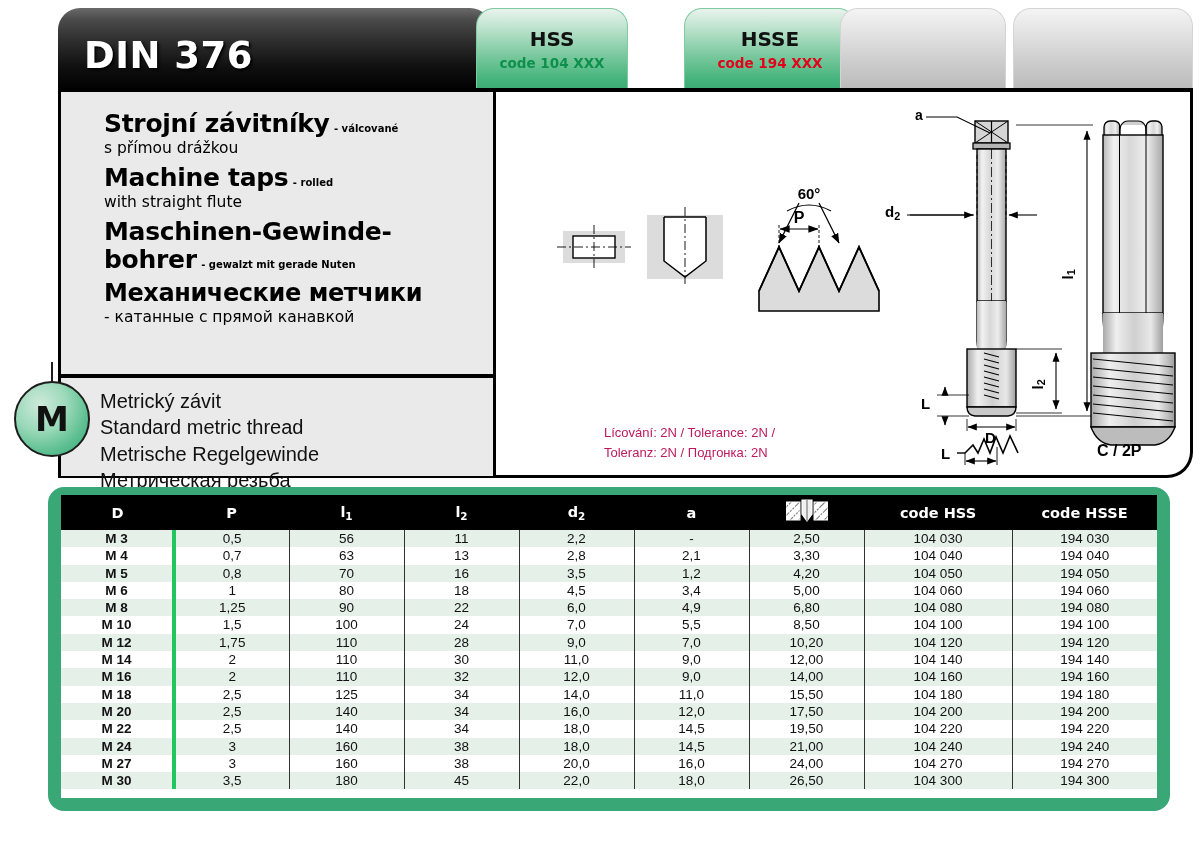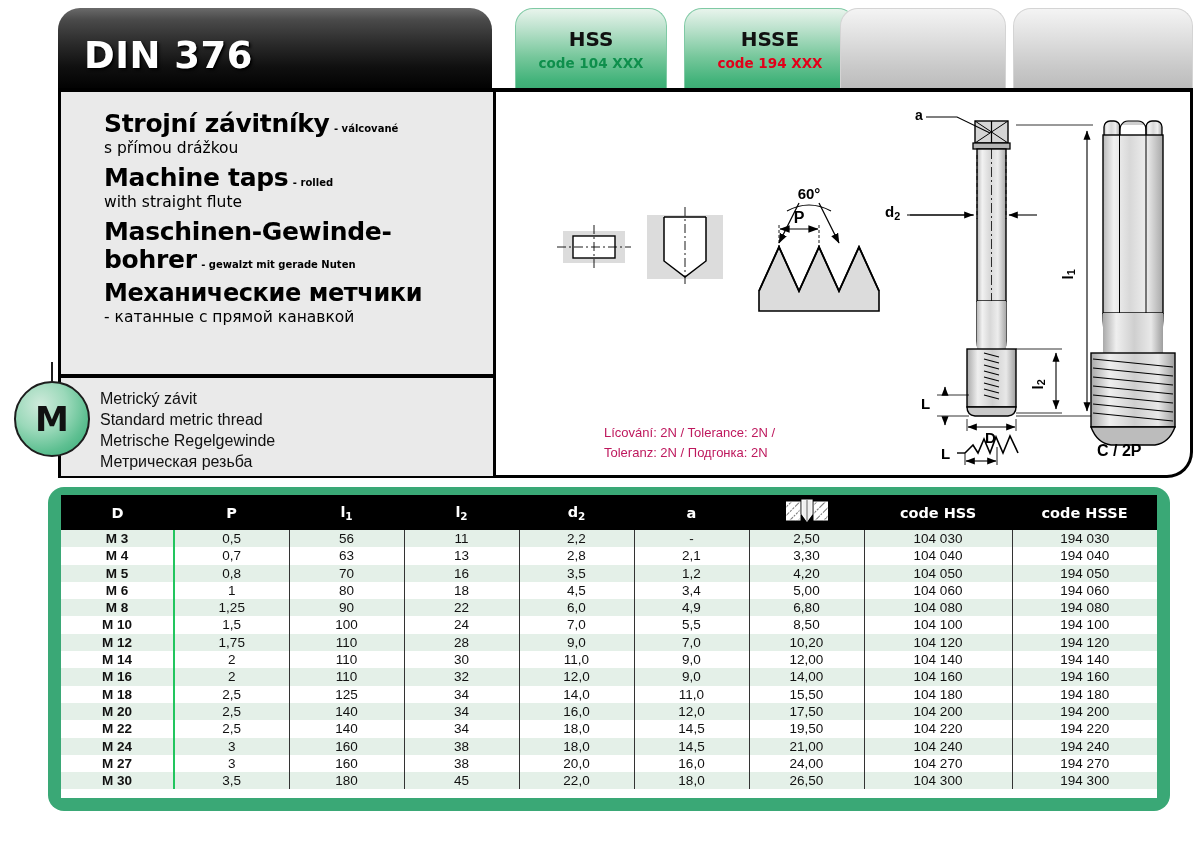--- a/index.html
+++ b/index.html
@@ -10,21 +10,21 @@
   .tabstrip{position:absolute;left:0;top:0;width:1200px;height:92px;padding-left:13px;}
   .tab{position:absolute;top:8px;height:84px;box-sizing:border-box;}
   .tab-title{left:58px;width:434px;height:84px;
       background:linear-gradient(180deg,#6a6a6a 0%,#4a4a4a 14%,#2b2b2b 42%,#101010 70%,#000 100%);
       border-top-left-radius:22px;border-top-right-radius:22px;}
   .tab-title .label{position:absolute;left:26px;top:26px;color:#fff;font-size:37px;font-weight:bold;
       font-family:"DejaVu Sans",sans-serif;letter-spacing:0.5px;
       text-shadow:1px 1px 0 #000,2px 2px 3px rgba(0,0,0,.8);}
   .tab-green{background:linear-gradient(180deg,#e8f4ec 0%,#bfe3cf 22%,#76c79b 58%,#45b47c 85%,#3aaa72 100%);
       border-top-left-radius:18px;border-top-right-radius:18px;border:1px solid #7fc9a4;border-bottom:none;}
-  .tab-hss{left:515px;width:152px;}
+  .tab-hss{left:476px;width:152px;}
   .tab-hsse{left:684px;width:172px;}
   .tab-gray{background:linear-gradient(180deg,#f4f4f4 0%,#e2e2e2 30%,#c9c9c9 70%,#b9b9b9 100%);
       border-top-left-radius:18px;border-top-right-radius:18px;border:1px solid #d4d4d4;border-bottom:none;}
   .tab-g1{left:840px;width:166px;}
   .tab-g2{left:1013px;width:180px;}
   .tab-mat{position:absolute;left:0;right:0;top:18px;text-align:center;font-size:20px;font-weight:bold;
       color:#111;font-family:"DejaVu Sans",sans-serif;}
   .tab-code{position:absolute;left:0;right:0;top:46px;text-align:center;font-size:13.5px;font-weight:bold;
       font-family:"DejaVu Sans",sans-serif;}
 
@@ -46,41 +46,41 @@
   .blk{margin-bottom:6px;}
 
   
   .badge{position:absolute;left:14px;top:381px;width:76px;height:76px;border-radius:50%;
       background:radial-gradient(circle at 34% 30%,#cfeadb 0%,#9bd9ba 38%,#5fc092 68%,#31a873 100%);
       border:2px solid #1d1d1d;box-sizing:border-box;}
   .badge span{position:absolute;left:0;right:0;top:16px;text-align:center;font-size:34px;font-weight:bold;
       color:#111;font-family:"DejaVu Sans",sans-serif;}
   .badge-stem{position:absolute;left:51px;top:362px;width:2px;height:22px;background:#1d1d1d;}
 
-  .threadnames{position:absolute;left:100px;top:388px;font-size:16px;line-height:1.32;color:#111;}
+  .threadnames{position:absolute;left:100px;top:388px;font-size:20px;line-height:1.32;color:#111;}
 
   
   .tolnote{position:absolute;left:543px;top:331px;width:300px;font-size:13px;line-height:1.55;color:#be185d;}
 
   
   .drawings{position:absolute;left:436px;top:3px;width:696px;height:381px;}
 
   
   .tblframe{position:absolute;left:48px;top:487px;width:1122px;height:324px;
       background:#3aa876;border-radius:16px;box-sizing:border-box;}
   .tblinner{position:absolute;left:13px;top:8px;width:1096px;height:303px;background:#fff;overflow:hidden;}
   table.data{border-collapse:collapse;width:1096px;table-layout:fixed;font-size:13.5px;color:#111;}
   table.data th{background:#000;color:#fff;font-weight:bold;height:33px;font-size:14.5px;
       font-family:"DejaVu Sans",sans-serif;vertical-align:middle;}
   table.data td{height:17.3px;line-height:17.3px;text-align:center;font-weight:normal;
       border-right:1px solid #333;padding:0;}
   table.data td:last-child{border-right:none;}
   table.data tr.odd td{background:#e4f0e8;}
   table.data tr.even td{background:#ffffff;}
-  table.data td.dcol{font-weight:bold;border-right:2px solid #22c55e;}
+  table.data td.dcol{font-weight:bold;border-right:4px solid #22c55e;}
   .sub{font-size:0.72em;vertical-align:-0.25em;}
   .shankicon{display:inline-block;vertical-align:middle;}
 </style>
 </head>
 <body>
 <div id="root">
 
 <div class="tabstrip">
 
   <div class="tab tab-title">

